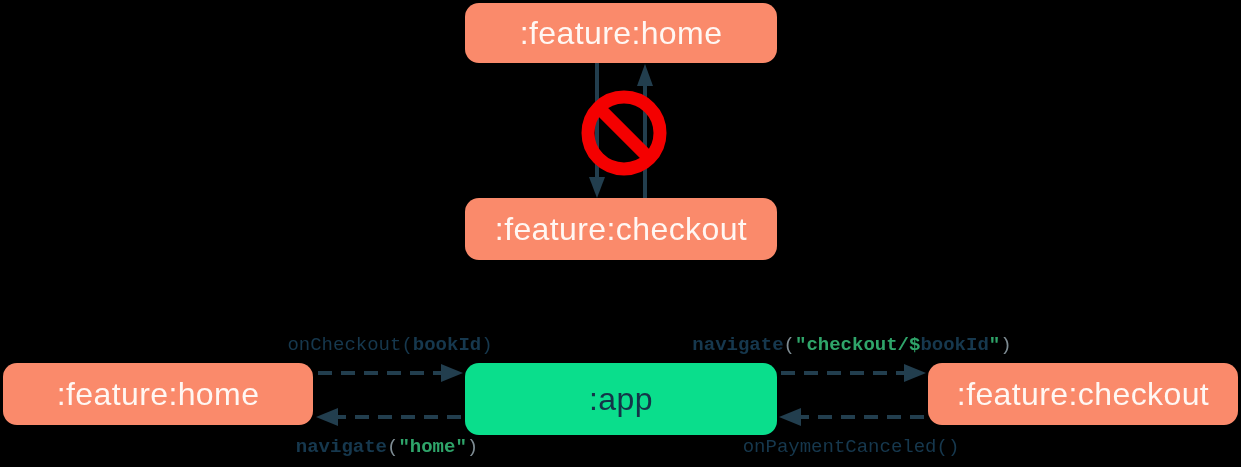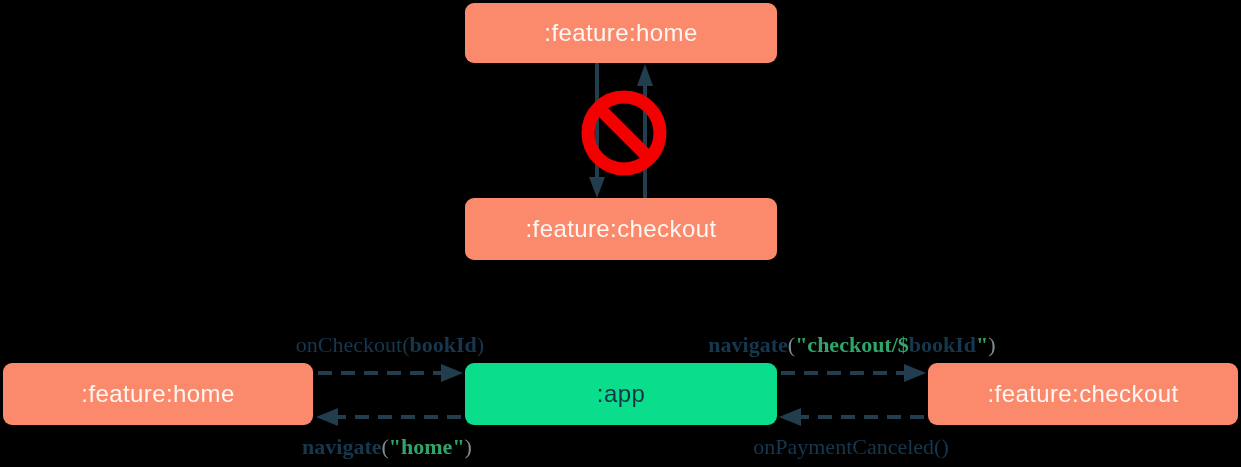--- a/index.html
+++ b/index.html
@@ -6,40 +6,40 @@
   .canvas {
     position: relative;
     width: 1241px;
     height: 467px;
     background: #000;
     overflow: hidden;
     font-family: "Liberation Sans", sans-serif;
   }
   .node {
     position: absolute;
-    border-radius: 9px;
+    border-radius: 14px;
     display: flex;
     align-items: center;
     justify-content: center;
-    font-size: 24px;
+    font-size: 32px;
     letter-spacing: 0.4px;
   }
   .node.salmon { background: #FA8A6B; color: #FFF7F3; }
   .node.green  { background: #0ADE8C; color: #143448; }
   .svg-layer {
     position: absolute;
     left: 0; top: 0;
     width: 1241px; height: 467px;
     pointer-events: none;
   }
   .code-label {
     position: absolute;
     transform: translateX(-50%);
-    font-family: Liberation Serif, serif;
-    font-size: 22px;
+    font-family: Liberation Mono, monospace;
+    font-size: 19px;
     line-height: 22px;
     white-space: nowrap;
   }
 </style>
 </head>
 <body>
 
 <div class="canvas">
 
   <div class="node salmon" style="left:465px; top:3px; width:312px; height:60px;">
@@ -47,21 +47,21 @@
   </div>
 
   <div class="node salmon" style="left:465px; top:198px; width:312px; height:62px;">
     <span>:feature:checkout</span>
   </div>
 
   <div class="node salmon" style="left:3px; top:363px; width:310px; height:62px;">
     <span>:feature:home</span>
   </div>
 
-  <div class="node green" style="left:465px; top:363px; width:312px; height:62px;">
+  <div class="node green" style="left:465px; top:363px; width:312px; height:72px;">
     <span>:app</span>
   </div>
 
   <div class="node salmon" style="left:928px; top:363px; width:310px; height:62px;">
     <span>:feature:checkout</span>
   </div>
 
   <div class="code-label" style="left:390px; top:334px;"><span style="color: rgb(22, 56, 78);">onCheckout(</span><span style="color: rgb(22, 56, 78); font-weight: bold;">bookId</span><span style="color: rgb(22, 56, 78);">)</span></div>
 
   <div class="code-label" style="left:852px; top:334px;"><span style="color: rgb(22, 56, 78); font-weight: bold;">navigate</span><span style="color: rgb(126, 140, 147);">(</span><span style="color: rgb(47, 165, 106); font-weight: bold;">"checkout/$</span><span style="color: rgb(22, 56, 78); font-weight: bold;">bookId</span><span style="color: rgb(47, 165, 106); font-weight: bold;">"</span><span style="color: rgb(126, 140, 147);">)</span></div>

